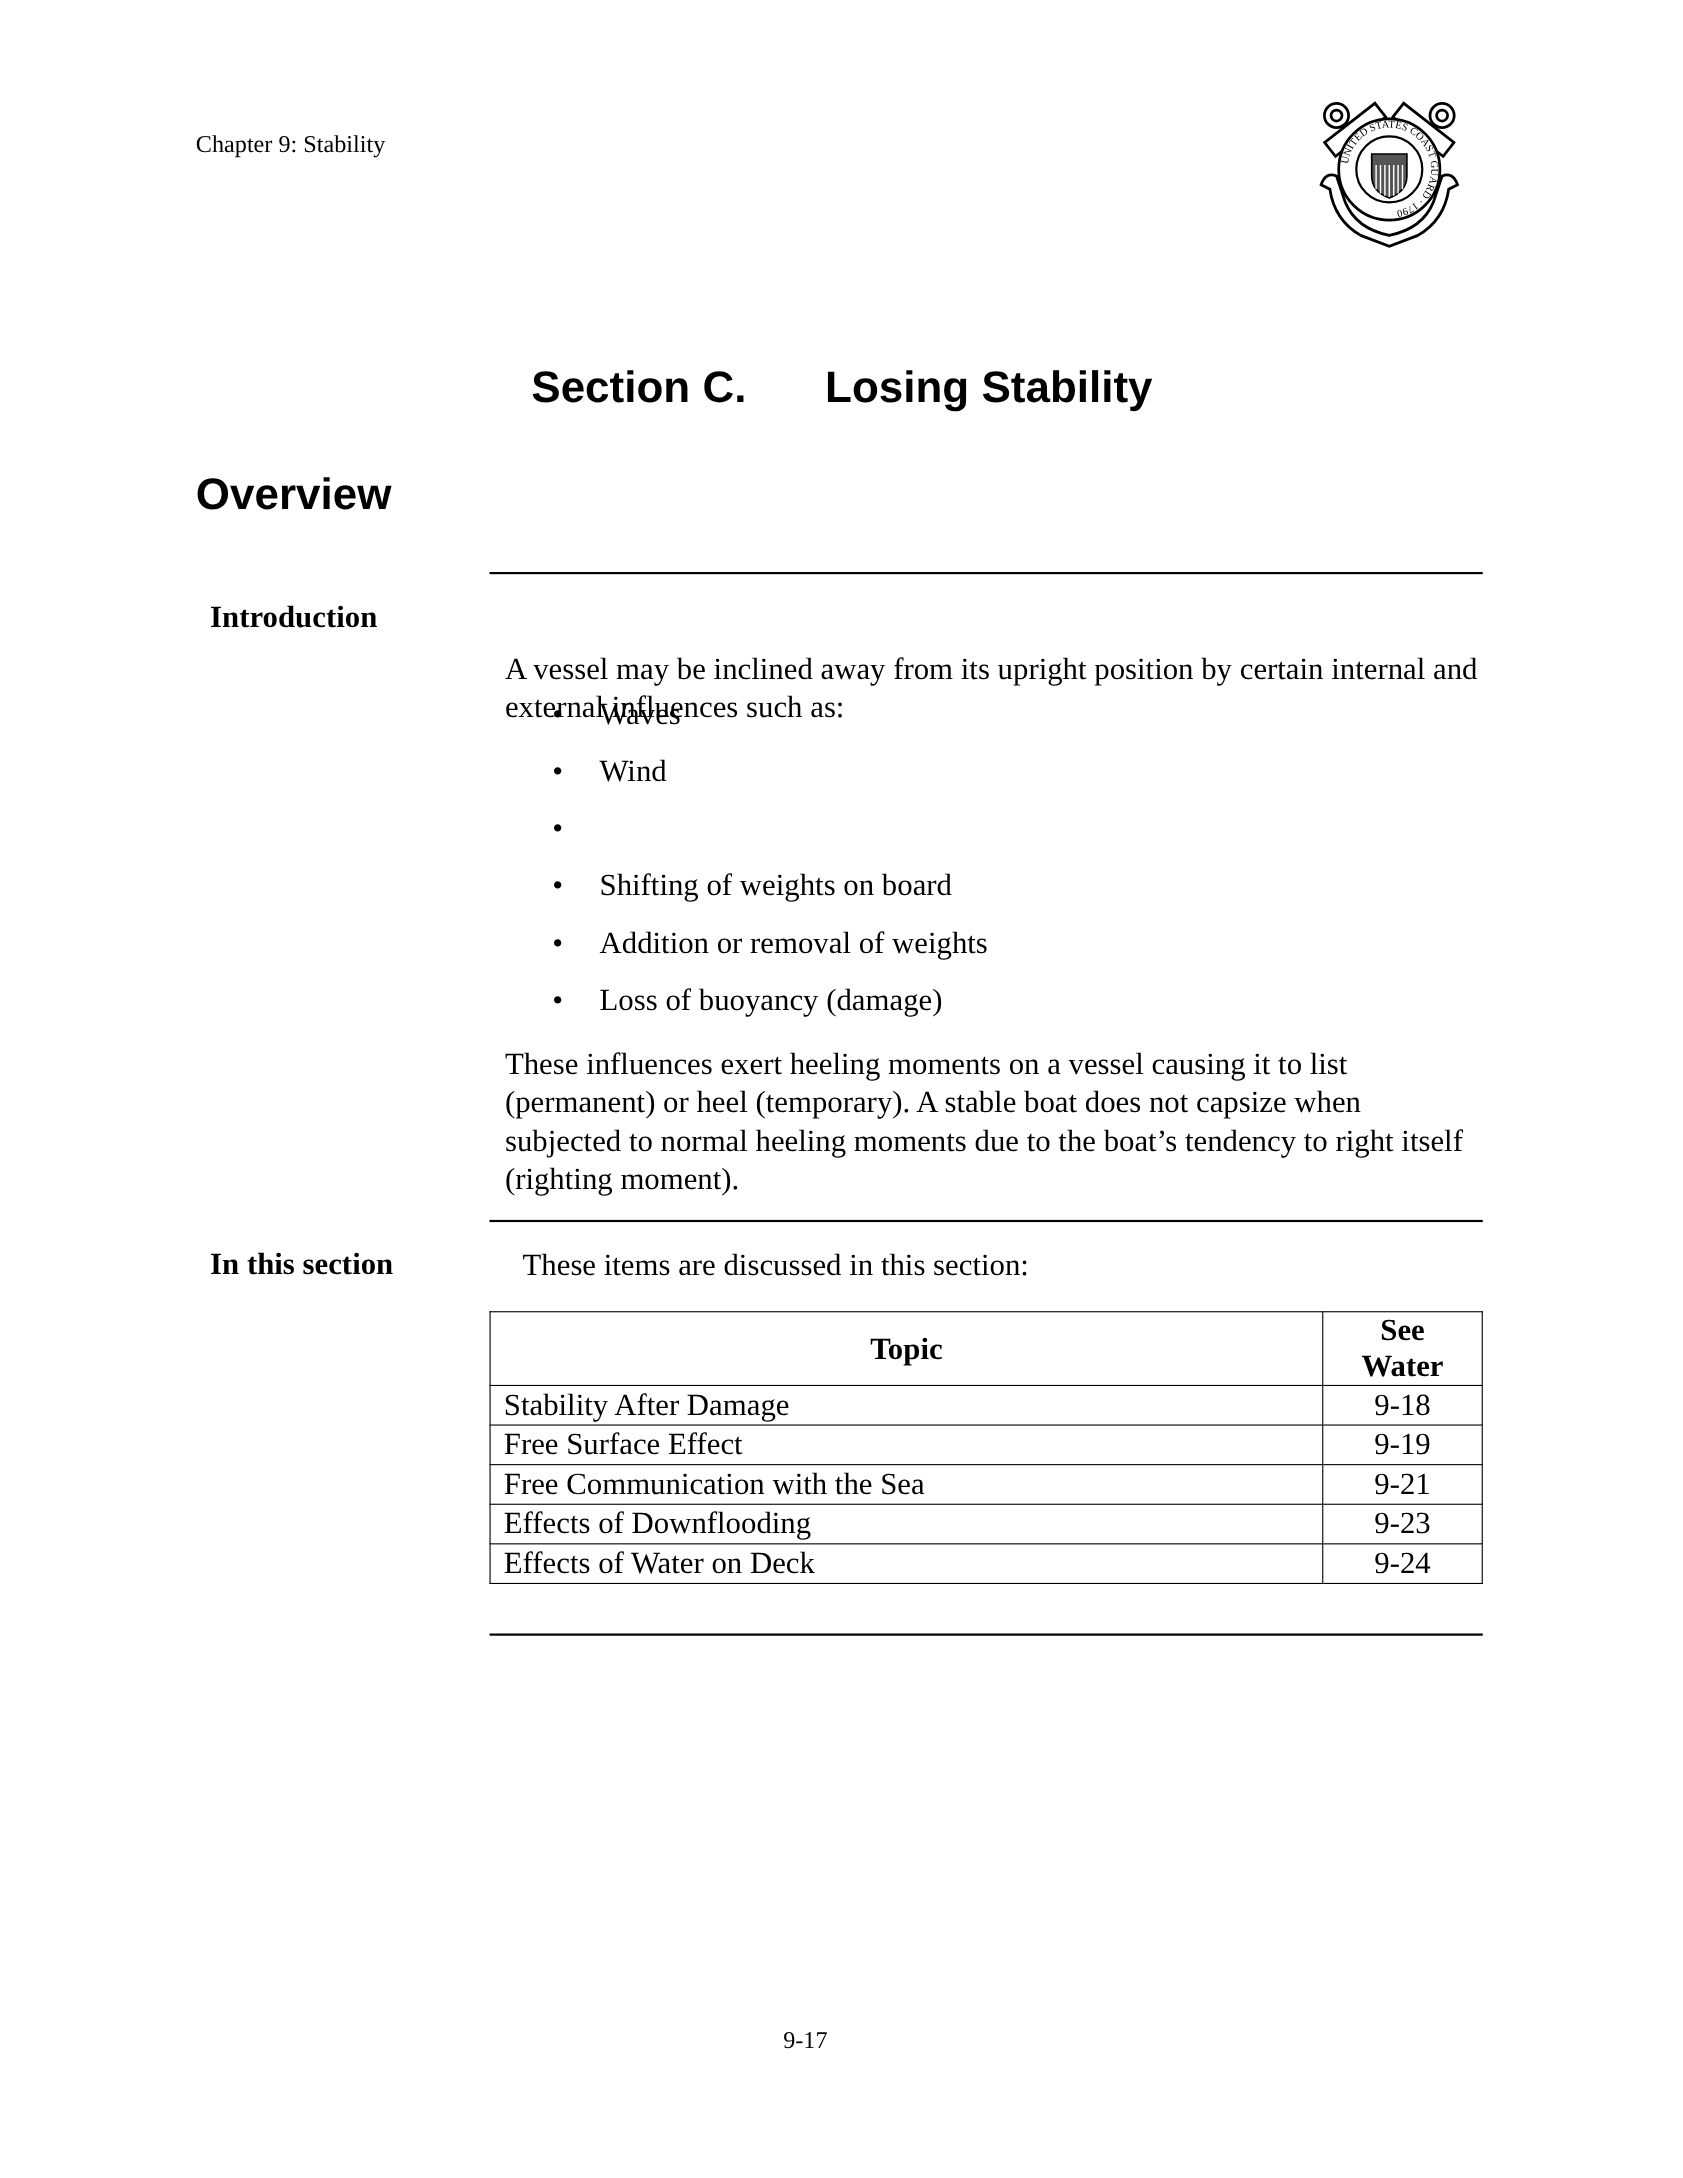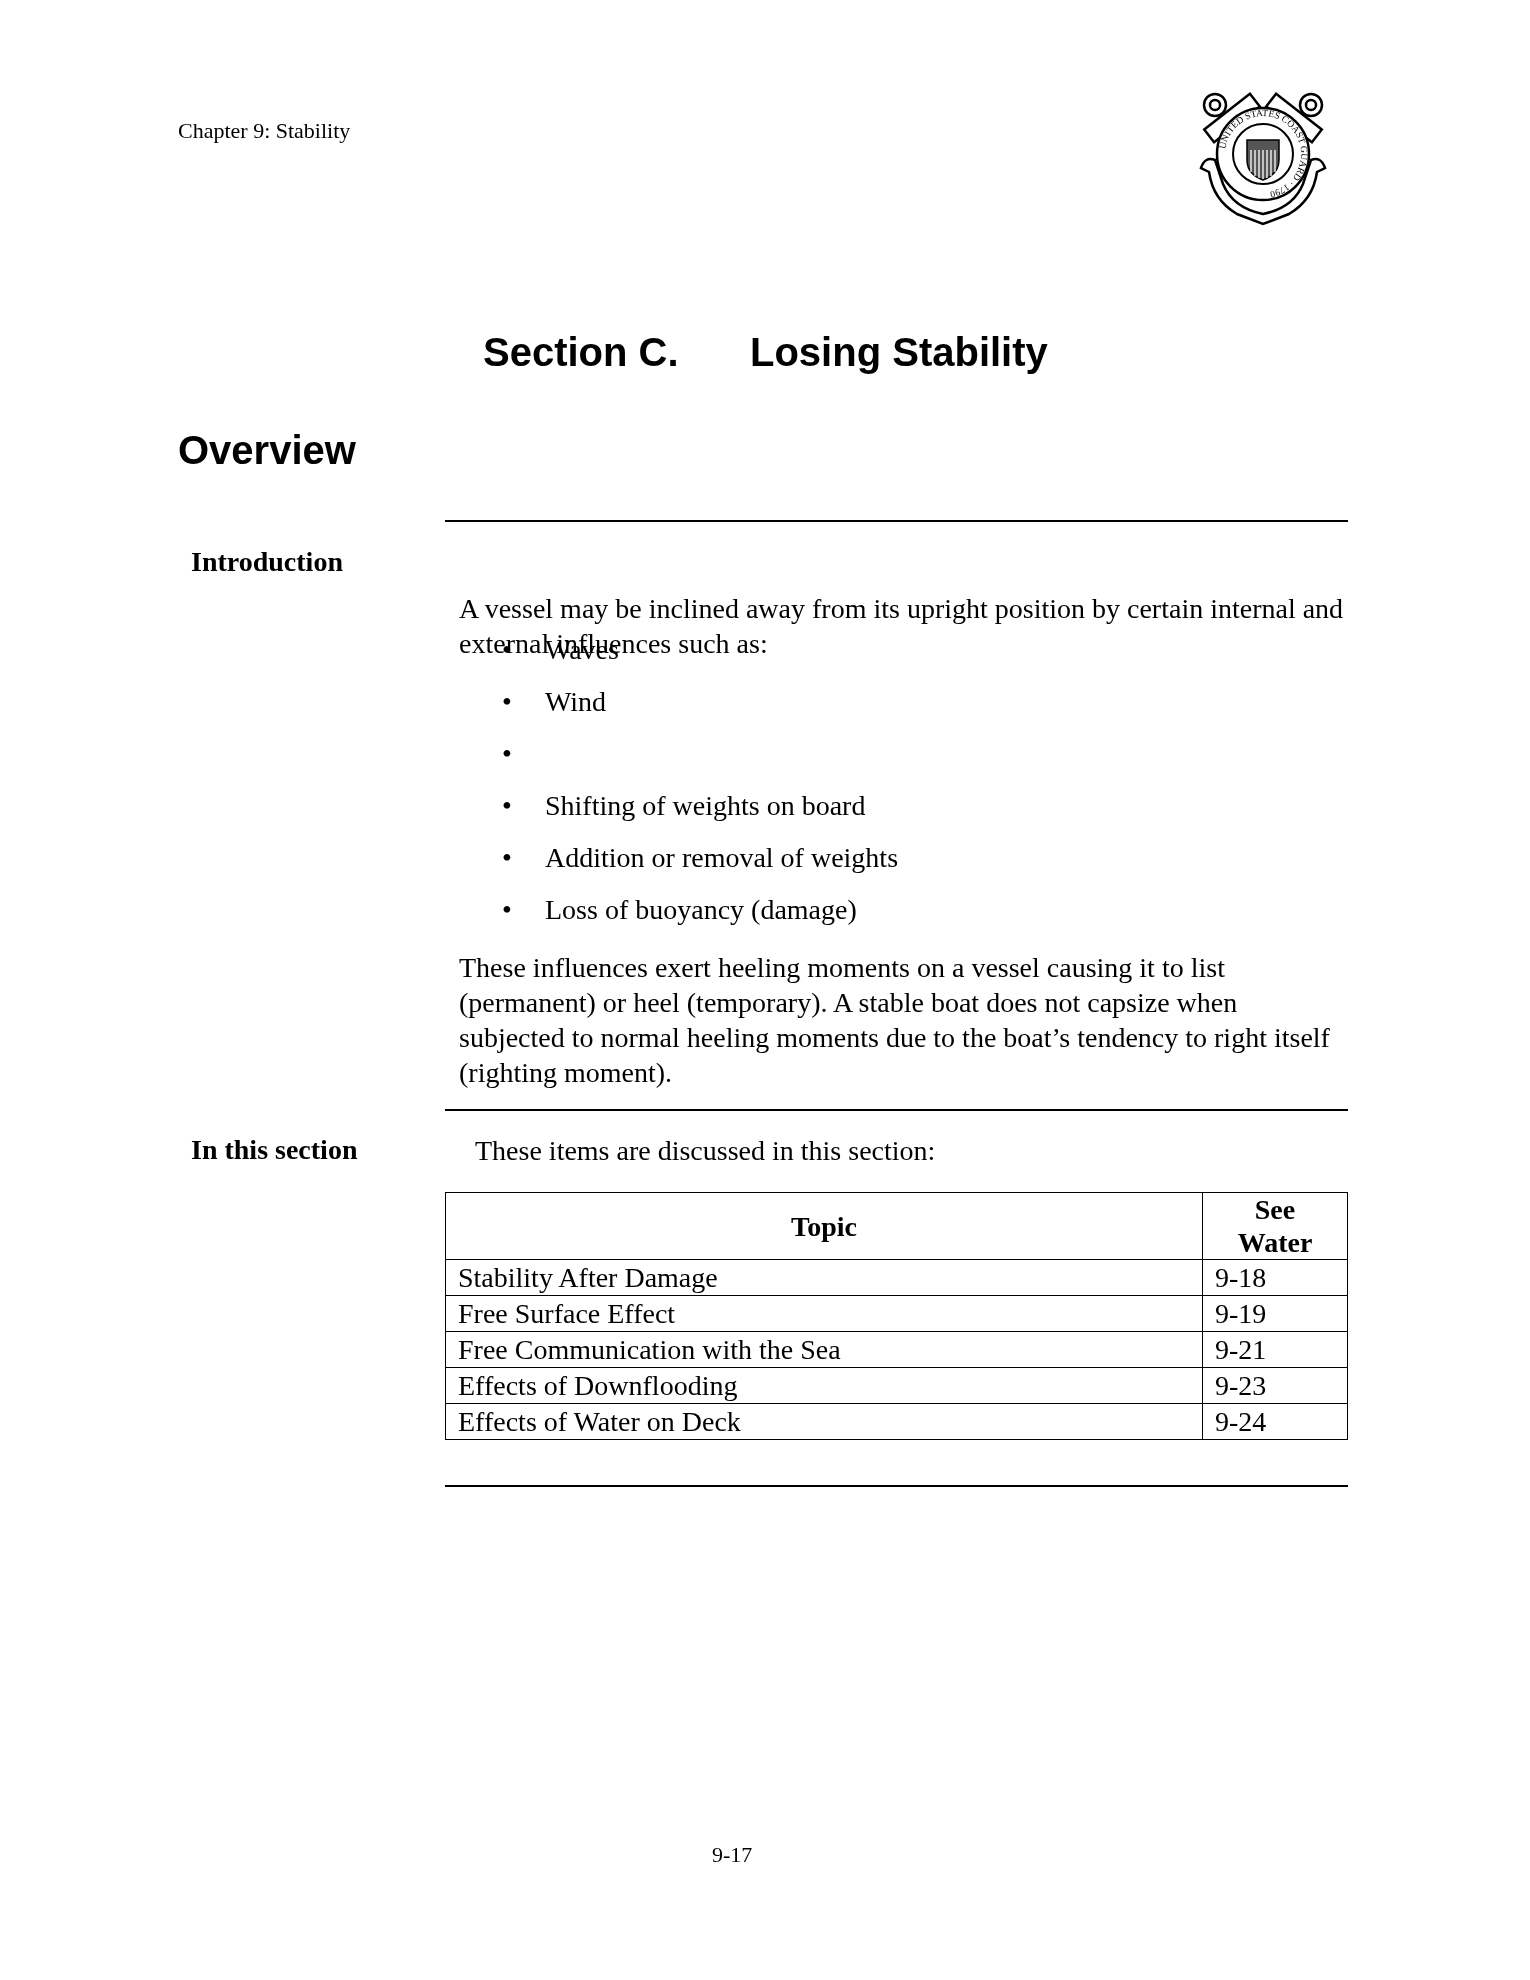--- a/index.html
+++ b/index.html
@@ -14,21 +14,21 @@
   .overview { left:178px; top:428px; font-family:"Liberation Sans", sans-serif; font-weight:bold; font-size:40px; }
   .rule { left:445px; width:903px; height:0; border-top:2.5px solid #000; }
   .label { left:191px; font-weight:bold; font-size:28px; }
   .body { left:459px; width:890px; font-size:28px; line-height:35px; }
   .bullets { left:459px; width:880px; font-size:28px; margin:0; padding:0; list-style:none; }
   .bullets li { height:52px; position:relative; padding-left:86px; line-height:35px; }
   .bullets li .dot { position:absolute; left:43px; top:0; }
   table.topics { left:445px; top:1192px; width:903px; border-collapse:collapse; font-size:28px; }
   table.topics th, table.topics td { border:1.8px solid #000; padding:0 12px; height:35px; line-height:33px; }
   table.topics th { font-weight:bold; text-align:center; }
-  table.topics td.pg { width:120px; }
+  table.topics td.pg { text-align:center; width:120px; }
   .page-num { left:712px; top:1842px; font-size:22px; }
 </style>
 </head>
 <body>
 
 <div class="abs header-text">Chapter 9:  Stability</div>
 
 <div class="abs logo">
   <svg width="140" height="138" viewBox="0 0 140 138">
 

